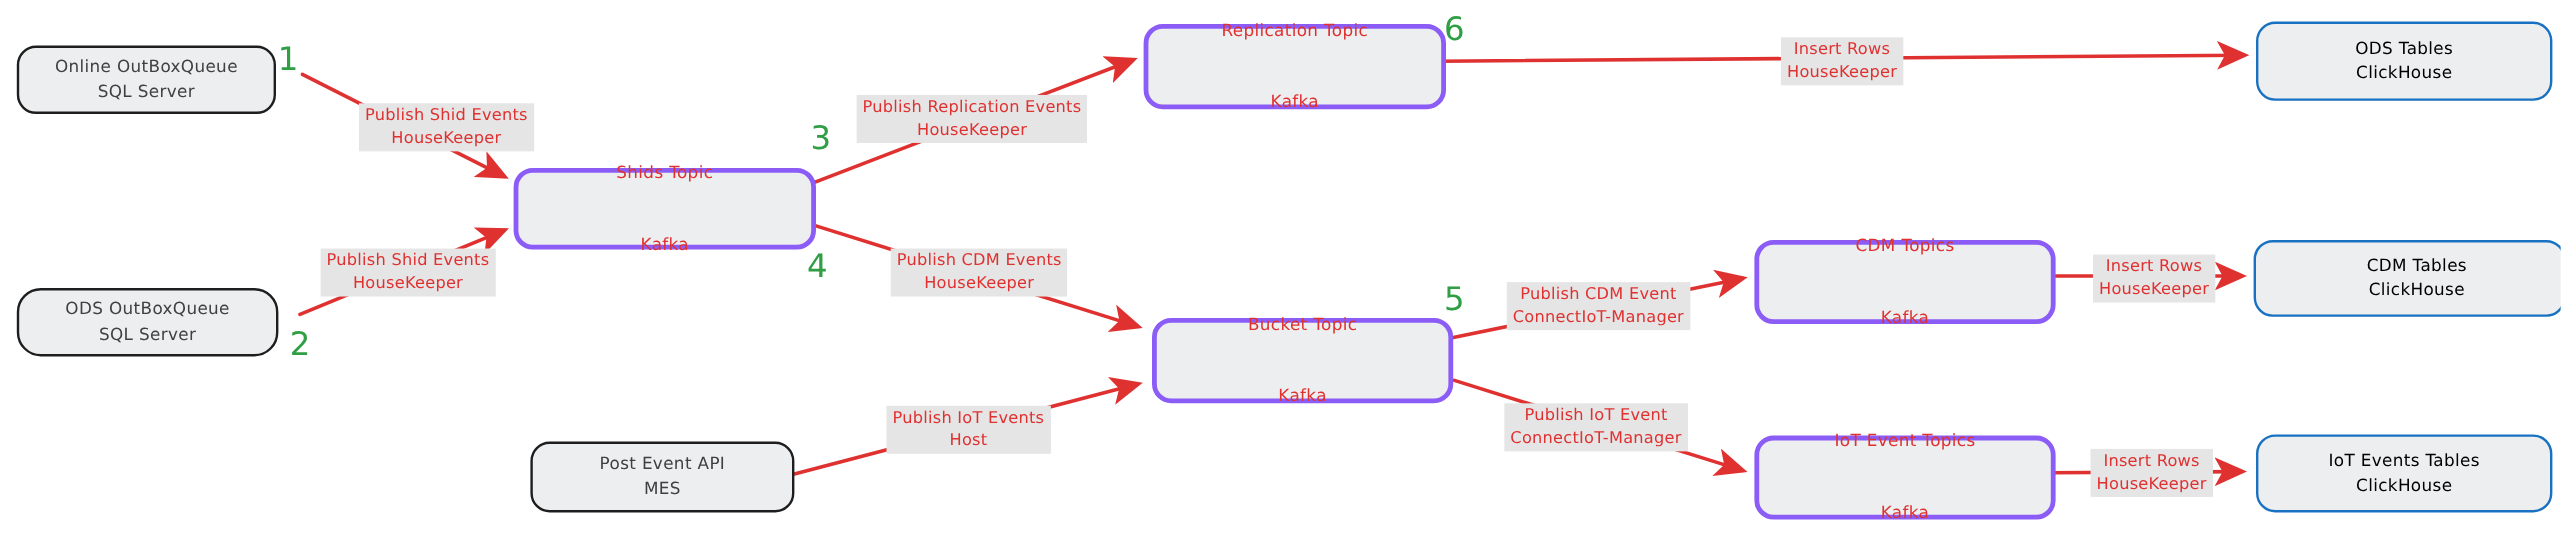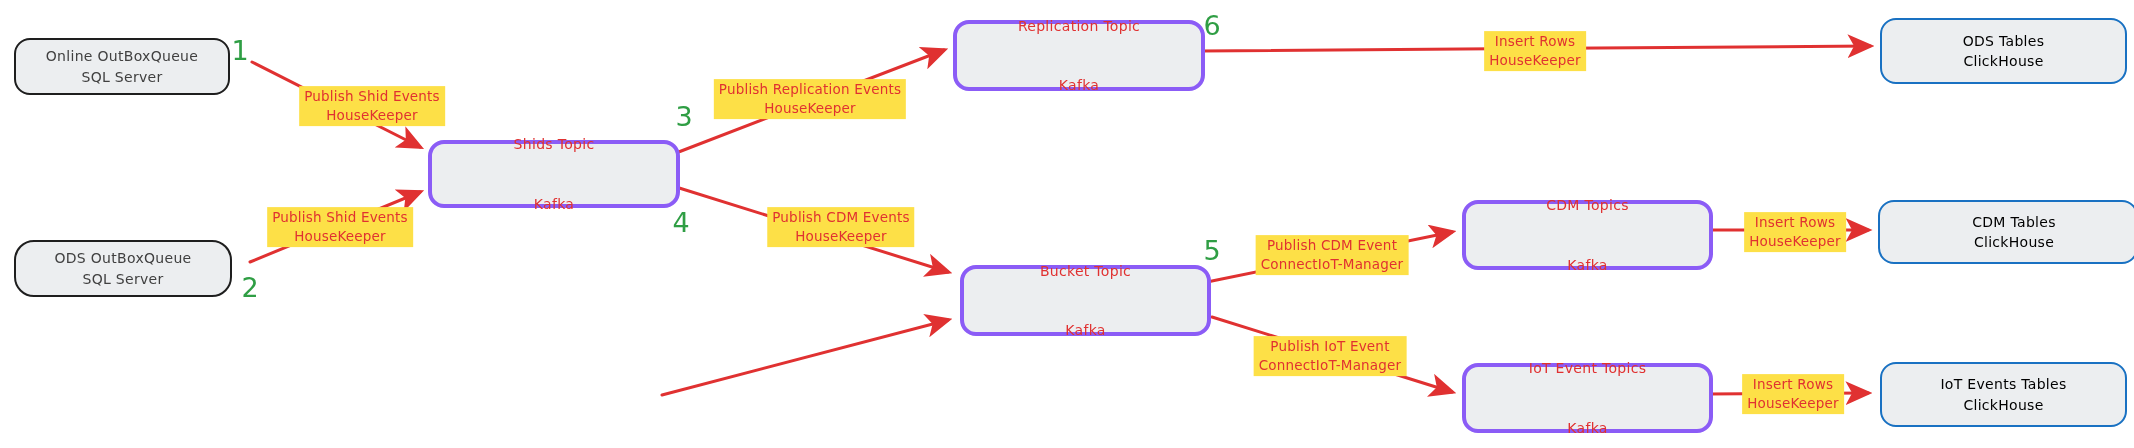--- a/index.html
+++ b/index.html
@@ -18,21 +18,21 @@
     background:#eceef0;
     font-size:14px;line-height:1.45;text-align:center;
     letter-spacing:0.3px;
   }
   .node-black{border:2.5px solid #1e1e1e;color:#404040;}
   .node-red{border:4px solid #8b5cf6;color:#e03131;gap:39px;}
   .node-blue{border:2px solid #1971c2;color:#000000;}
   .edge-label{
     position:absolute;
     transform:translate(-50%,-50%);
-    background:#fde047;
+    background:#e5e5e5;
     color:#e03131;
     font-size:13.5px;line-height:1.4;text-align:center;
     padding:1px 5px;
     letter-spacing:0.2px;
     white-space:nowrap;
   }
   .step-num{
     position:absolute;
     transform:translate(-50%,-50%);
     color:#2f9e44;
@@ -65,20 +65,24 @@
     </g>
   </svg>
 
   <div class="node node-black" style="left:14px;top:38px;width:212px;height:53px;">
     <span>Online OutBoxQueue</span>
     <span>SQL Server</span>
   </div>
   <div class="node node-black" style="left:14px;top:240px;width:214px;height:53px;border-radius:20px;">
     <span>ODS OutBoxQueue</span>
     <span>SQL Server</span>
+  </div>
+  <div class="node node-black" style="left:442px;top:368px;width:216px;height:55px;">
+    <span>Post Event API</span>
+    <span>MES</span>
   </div>
 
   <div class="node node-red" style="left:428px;top:140px;width:244px;height:60px;">
     <span>Shids Topic</span>
     <span>Kafka</span>
   </div>
   <div class="node node-red" style="left:953px;top:20px;width:244px;height:63px;">
     <span>Replication Topic</span>
     <span>Kafka</span>
   </div>
@@ -113,23 +117,27 @@
     <div>HouseKeeper</div>
   </div>
   <div class="edge-label" style="left:340px;top:227px;">
     <div>Publish Shid Events</div>
     <div>HouseKeeper</div>
   </div>
   <div class="edge-label" style="left:810px;top:99px;">
     <div>Publish Replication Events</div>
     <div>HouseKeeper</div>
   </div>
-  <div class="edge-label" style="left:816px;top:227px;margin-left:25px;">
+  <div class="edge-label" style="left:816px;top:227px;">
     <div>Publish CDM Events</div>
     <div>HouseKeeper</div>
+  </div>
+  <div class="edge-label" style="left:807px;top:358px;">
+    <div>Publish IoT Events</div>
+    <div>Host</div>
   </div>
   <div class="edge-label" style="left:1535px;top:51px;">
     <div>Insert Rows</div>
     <div>HouseKeeper</div>
   </div>
   <div class="edge-label" style="left:1332px;top:255px;">
     <div>Publish CDM Event</div>
     <div>ConnectIoT-Manager</div>
   </div>
   <div class="edge-label" style="left:1330px;top:356px;">

